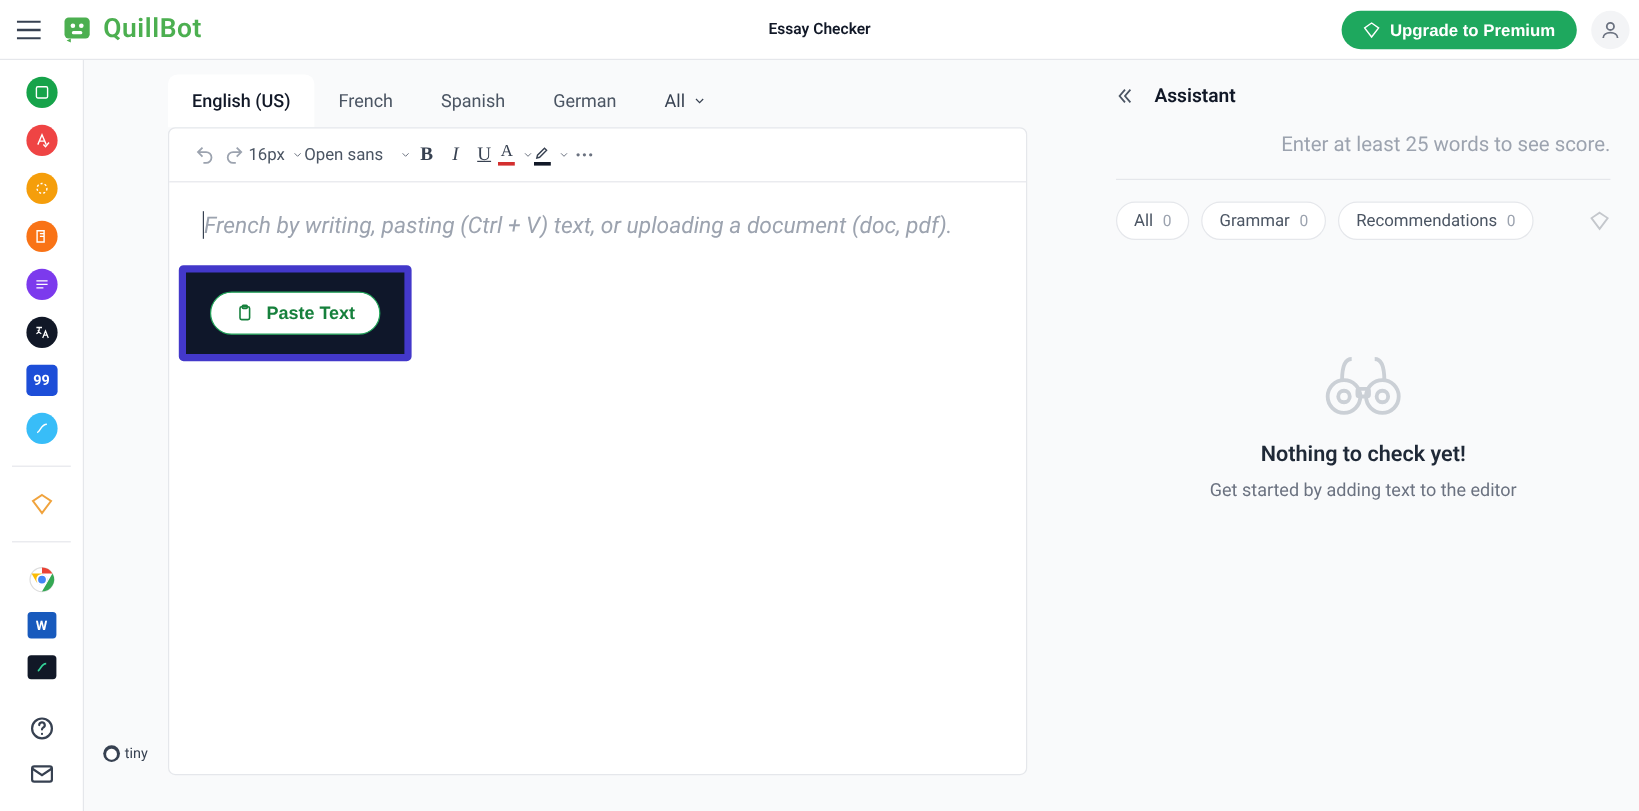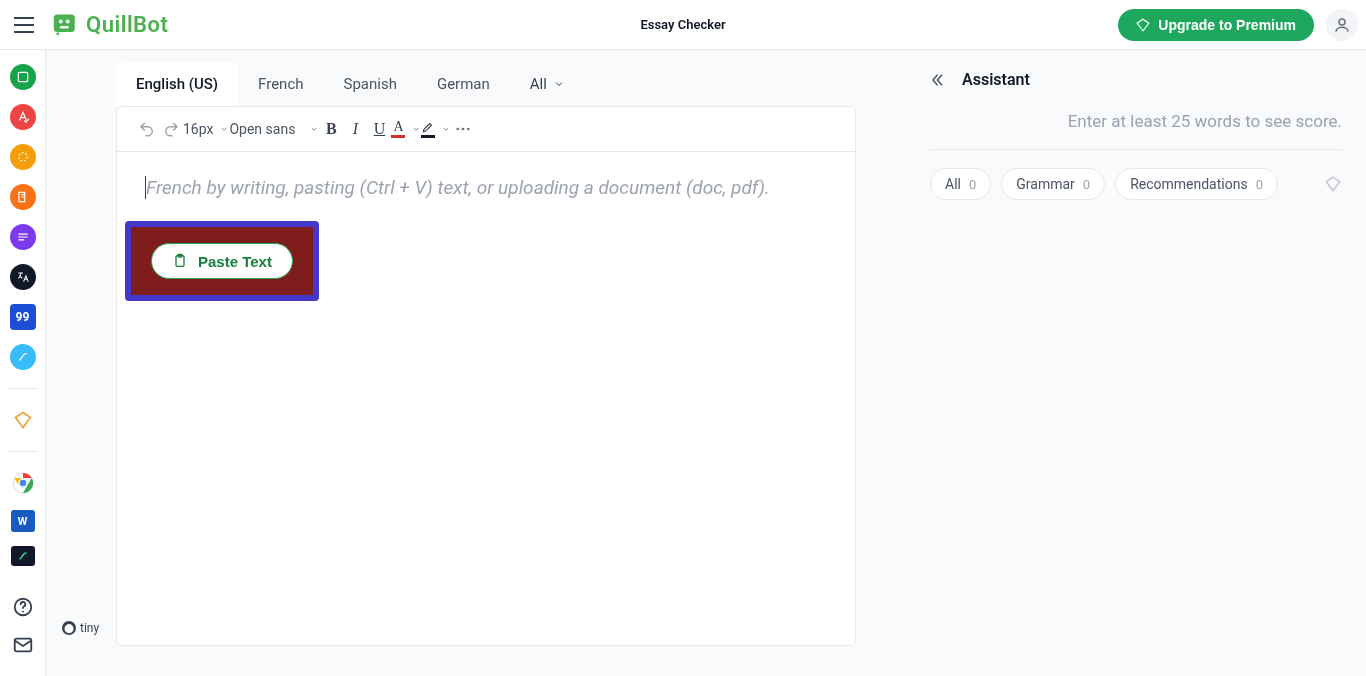--- a/index.html
+++ b/index.html
@@ -11,21 +11,21 @@
 .logo { display: flex; align-items: center; margin-left: 12px; gap: 6px; }
 .logo-icon { width: 28px; height: 28px; }
 .logo-text { font-size: 22px; font-weight: 600; color: #4caf50; letter-spacing: 0.5px; text-align: right; }
 .page-title { position: absolute; left: 50%; transform: translateX(-50%); font-size: 13px; font-weight: 600; color: #111827; }
 .header-right { margin-left: auto; display: flex; align-items: center; gap: 12px; }
 .upgrade-btn { background: #1ea85e; color: #fff; border: none; border-radius: 20px; padding: 8px 18px; font-size: 14px; font-weight: 600; display: flex; align-items: center; gap: 8px; cursor: pointer; }
 .avatar { width: 32px; height: 32px; border-radius: 50%; background: #f3f4f6; display: flex; align-items: center; justify-content: center; cursor: pointer; color: #6b7280; }
 
 
 .layout { display: flex; height: calc(100% - 50px); }
-.sidebar { width: 46px; background: #fff; border-right: 1px solid #e5e7eb; display: flex; flex-direction: column; align-items: center; padding-top: 14px; gap: 14px; }
+.sidebar { width: 70px; background: #fff; border-right: 1px solid #e5e7eb; display: flex; flex-direction: column; align-items: center; padding-top: 14px; gap: 14px; }
 .side-icon { width: 26px; height: 26px; border-radius: 50%; display: flex; align-items: center; justify-content: center; font-size: 13px; color: #fff; cursor: pointer; }
 .side-icon.diamond { color: #f0a33d; }
 .side-icon.square { border-radius: 4px; }
 .side-divider { width: 70%; height: 1px; background: #e5e7eb; margin: 4px 0; }
 .sidebar-bottom { margin-top: auto; display: flex; flex-direction: column; align-items: center; gap: 16px; padding-bottom: 20px; }
 
 
 .main { flex: 1; display: flex; background: #f9fafb; }
 .editor-col { flex: 1; padding: 12px 40px 0 70px; max-width: 900px; }
 .tabs { display: flex; align-items: center; gap: 0; }
@@ -41,21 +41,21 @@
 .tb-italic { font-style: italic; font-family: serif; font-size: 16px; color:#374151;}
 .tb-underline { text-decoration: underline; font-family: serif; font-size: 16px; color:#374151;}
 .color-a { display:flex; flex-direction:column; align-items:center; line-height:1;}
 .color-a .bar { width: 14px; height:3px; background:#d32f2f; margin-top:1px;}
 .highlight-sw { display:flex; flex-direction:column; align-items:center;}
 .highlight-sw .bar { width: 14px; height:3px; background:#111827; margin-top:1px;}
 
 .editor-body { padding: 24px 28px; }
 .placeholder-text { font-size: 19px; font-style: italic; color: #9ca3af; }
 .placeholder-text::before { content:''; border-left:1px solid #374151; margin-right:0px; }
-.action-buttons-wrap { margin-top: 22px; border: 6px solid #4338ca; border-radius: 4px; display: inline-flex; padding: 16px 20px; gap: 42px; margin-left: -20px; background:#7f1d1d;}
+.action-buttons-wrap { margin-top: 22px; border: 6px solid #4338ca; border-radius: 4px; display: inline-flex; padding: 16px 20px; gap: 42px; margin-left: -20px; background:#0f172a;}
 .action-btn { border: 1px solid #22a55a; color: #16803c; background: #fff; border-radius: 20px; padding: 8px 20px; font-size: 15px; font-weight: 600; display: flex; align-items: center; gap: 10px; cursor: pointer; }
 
 .tiny-badge { position: absolute; bottom: 10px; left: -55px; font-size: 12px; color: #374151; display:flex; align-items:center; gap:4px;}
 .tiny-badge .dot { width:14px; height:14px; border-radius:50%; background:#374151; display:inline-flex; align-items:center; justify-content:center; color:#fff; font-size:9px;}
 
 
 .assistant { width: 470px; padding: 20px 24px 0 34px; }
 .assistant-header { display: flex; align-items: center; gap: 14px; font-size: 16px; font-weight: 600; color: #111827; }
 .assistant-header .chev { color: #6b7280; cursor:pointer; }
 .assistant-hint { margin-top: 22px; font-size: 17px; color: #9ca3af; text-align: right; }
@@ -306,15 +306,29 @@
             <span>Recommendations</span>
             <span class="count">0</span>
           </div>
         <span class="diamond-grey">
             <svg width="18" height="18" viewBox="0 0 24 24">
               <path d="M12 3 L21 9 L12 21 L3 9 Z" fill="none" stroke="#c4c7cc" stroke-width="2"></path>
             </svg>
           </span>
       </div>
 
+      <div class="empty-state">
+        <div class="binoculars">
+          <svg width="80" height="60" viewBox="0 0 100 70">
+              <circle cx="30" cy="48" r="17" fill="none" stroke="#cbd0d6" stroke-width="4"></circle>
+              <circle cx="70" cy="48" r="17" fill="none" stroke="#cbd0d6" stroke-width="4"></circle>
+              <circle cx="30" cy="48" r="6" fill="none" stroke="#cbd0d6" stroke-width="4"></circle>
+              <circle cx="70" cy="48" r="6" fill="none" stroke="#cbd0d6" stroke-width="4"></circle>
+              <path d="M28 31c0-15 4-22 10-22M72 31c0-15-4-22-10-22" stroke="#cbd0d6" stroke-width="4" fill="none"></path>
+              <rect x="44" y="40" width="12" height="8" rx="2" fill="none" stroke="#cbd0d6" stroke-width="4"></rect>
+            </svg>
+        </div>
+        <div class="empty-title">Nothing to check yet!</div>
+        <div class="empty-sub">Get started by adding text to the editor</div>
+      </div>
     </div>
   </div>
 </div>
 
 </body></html>

